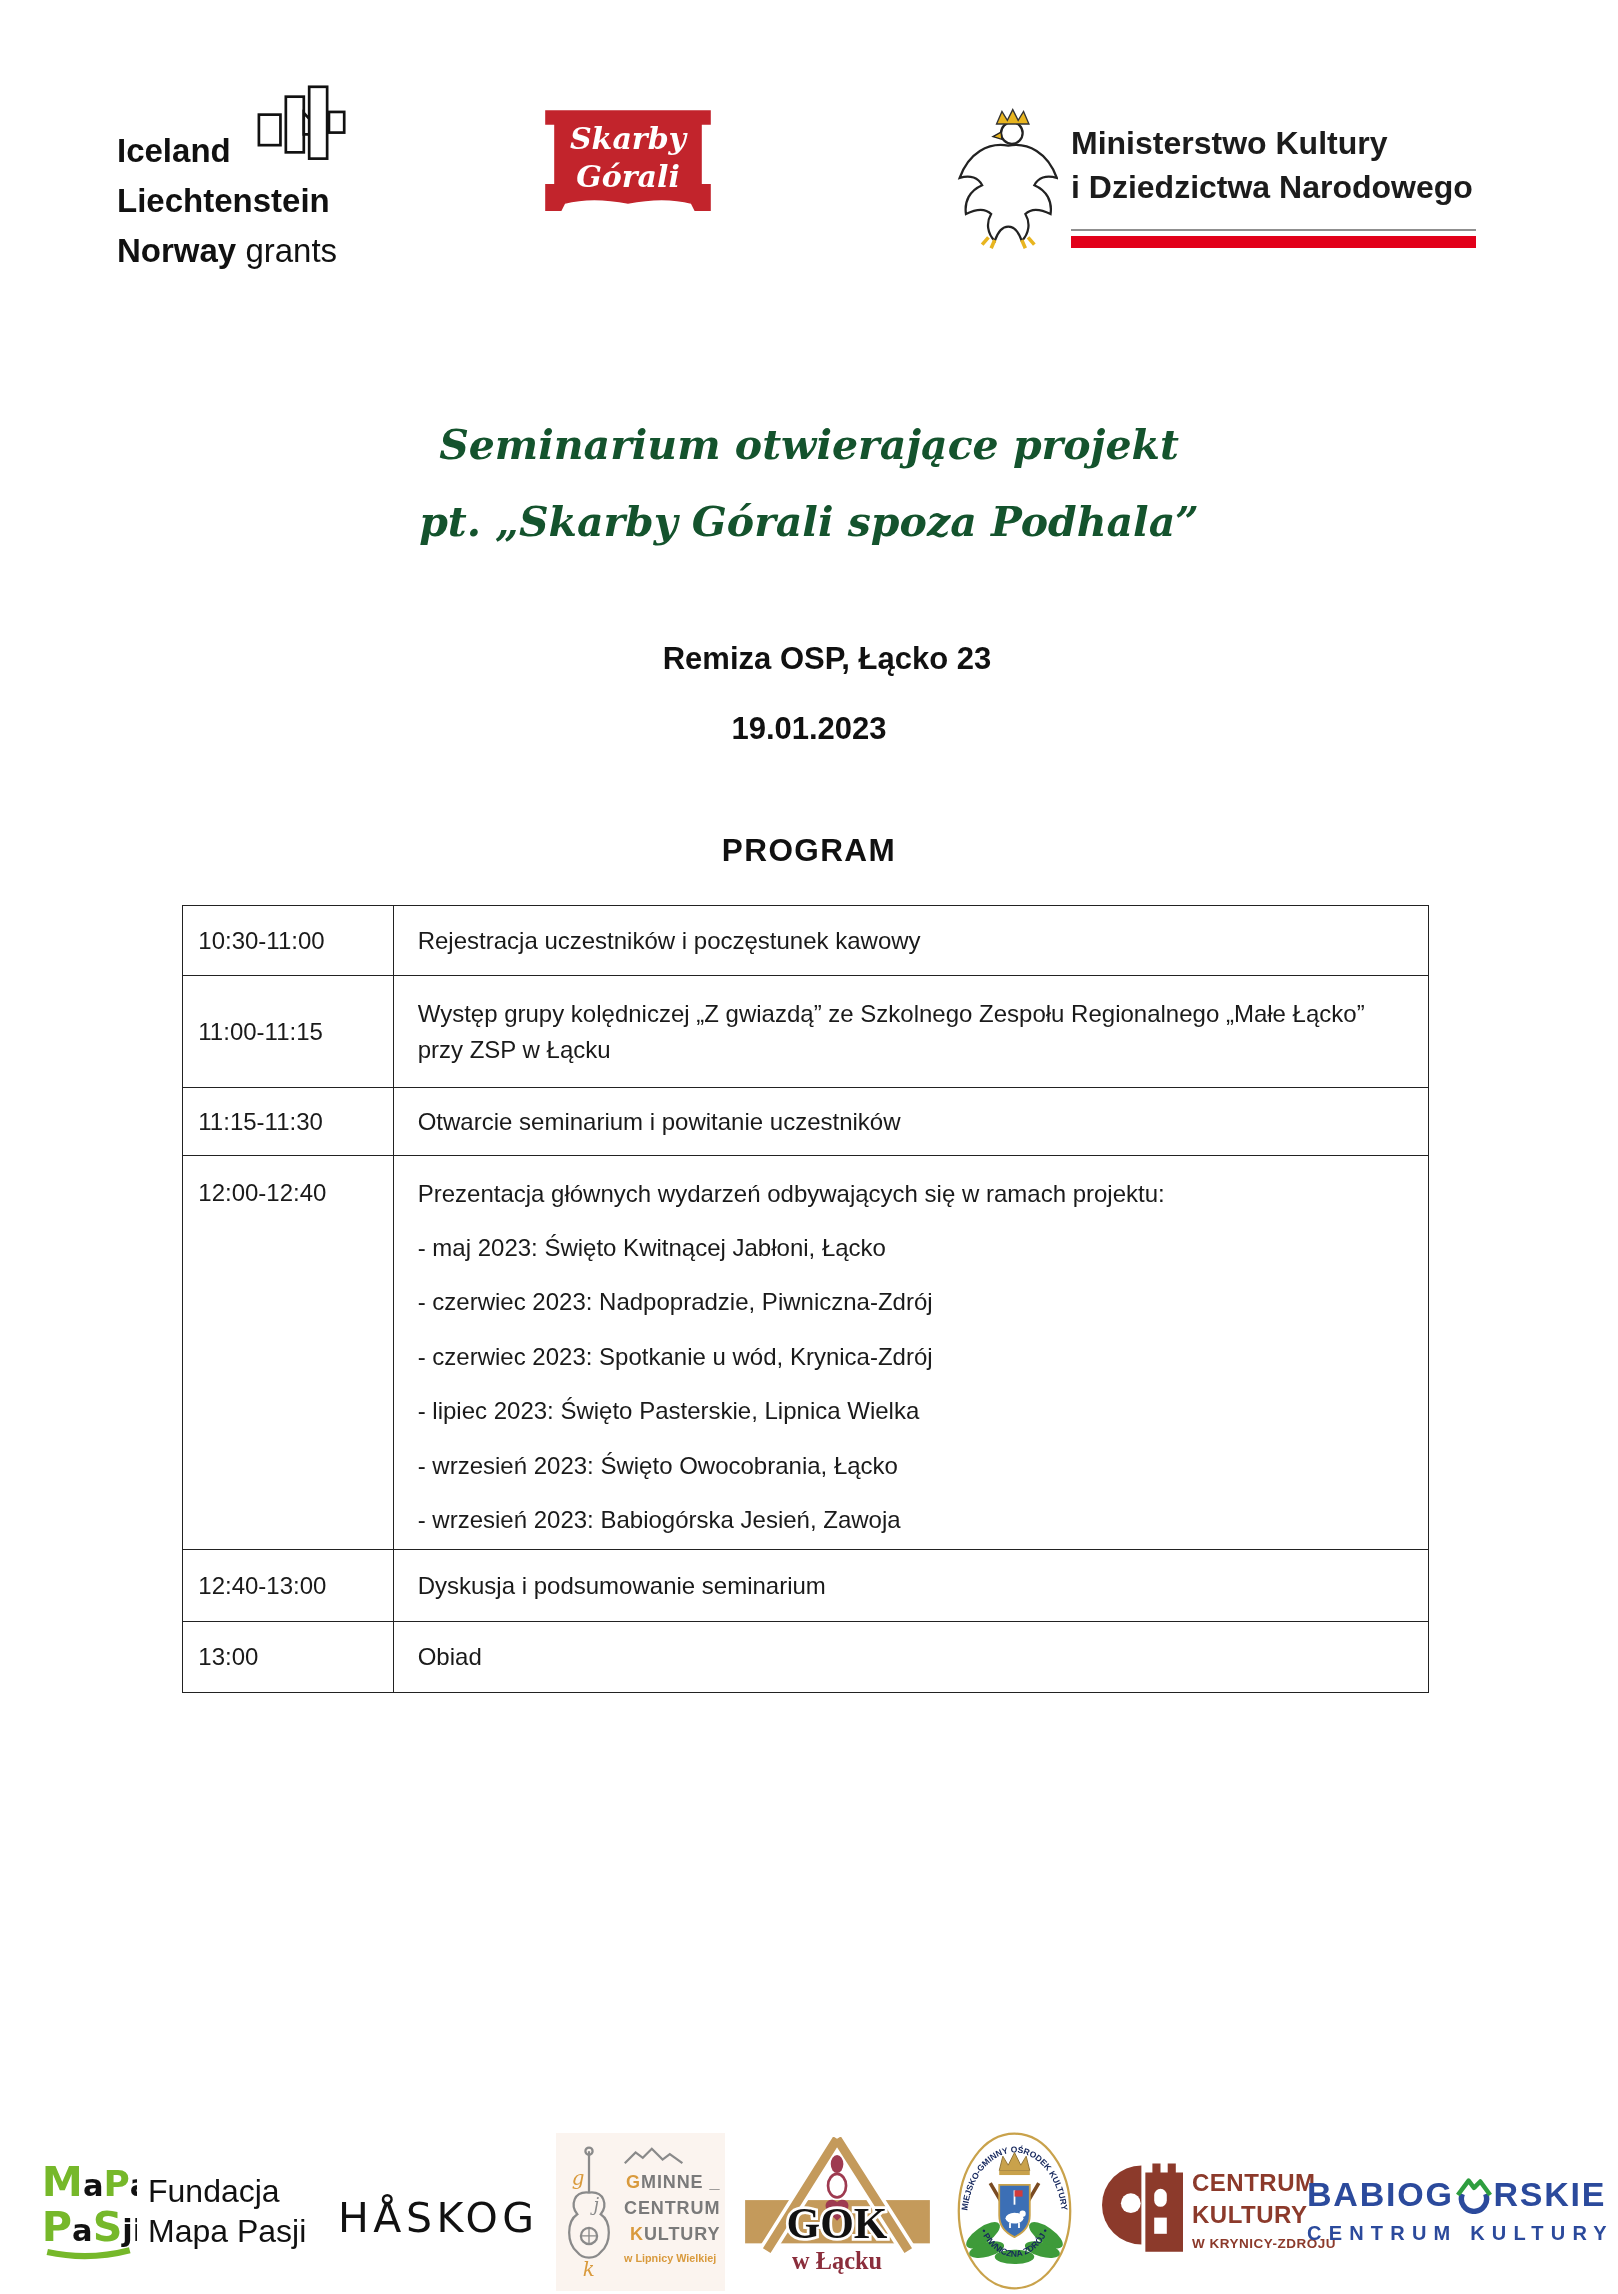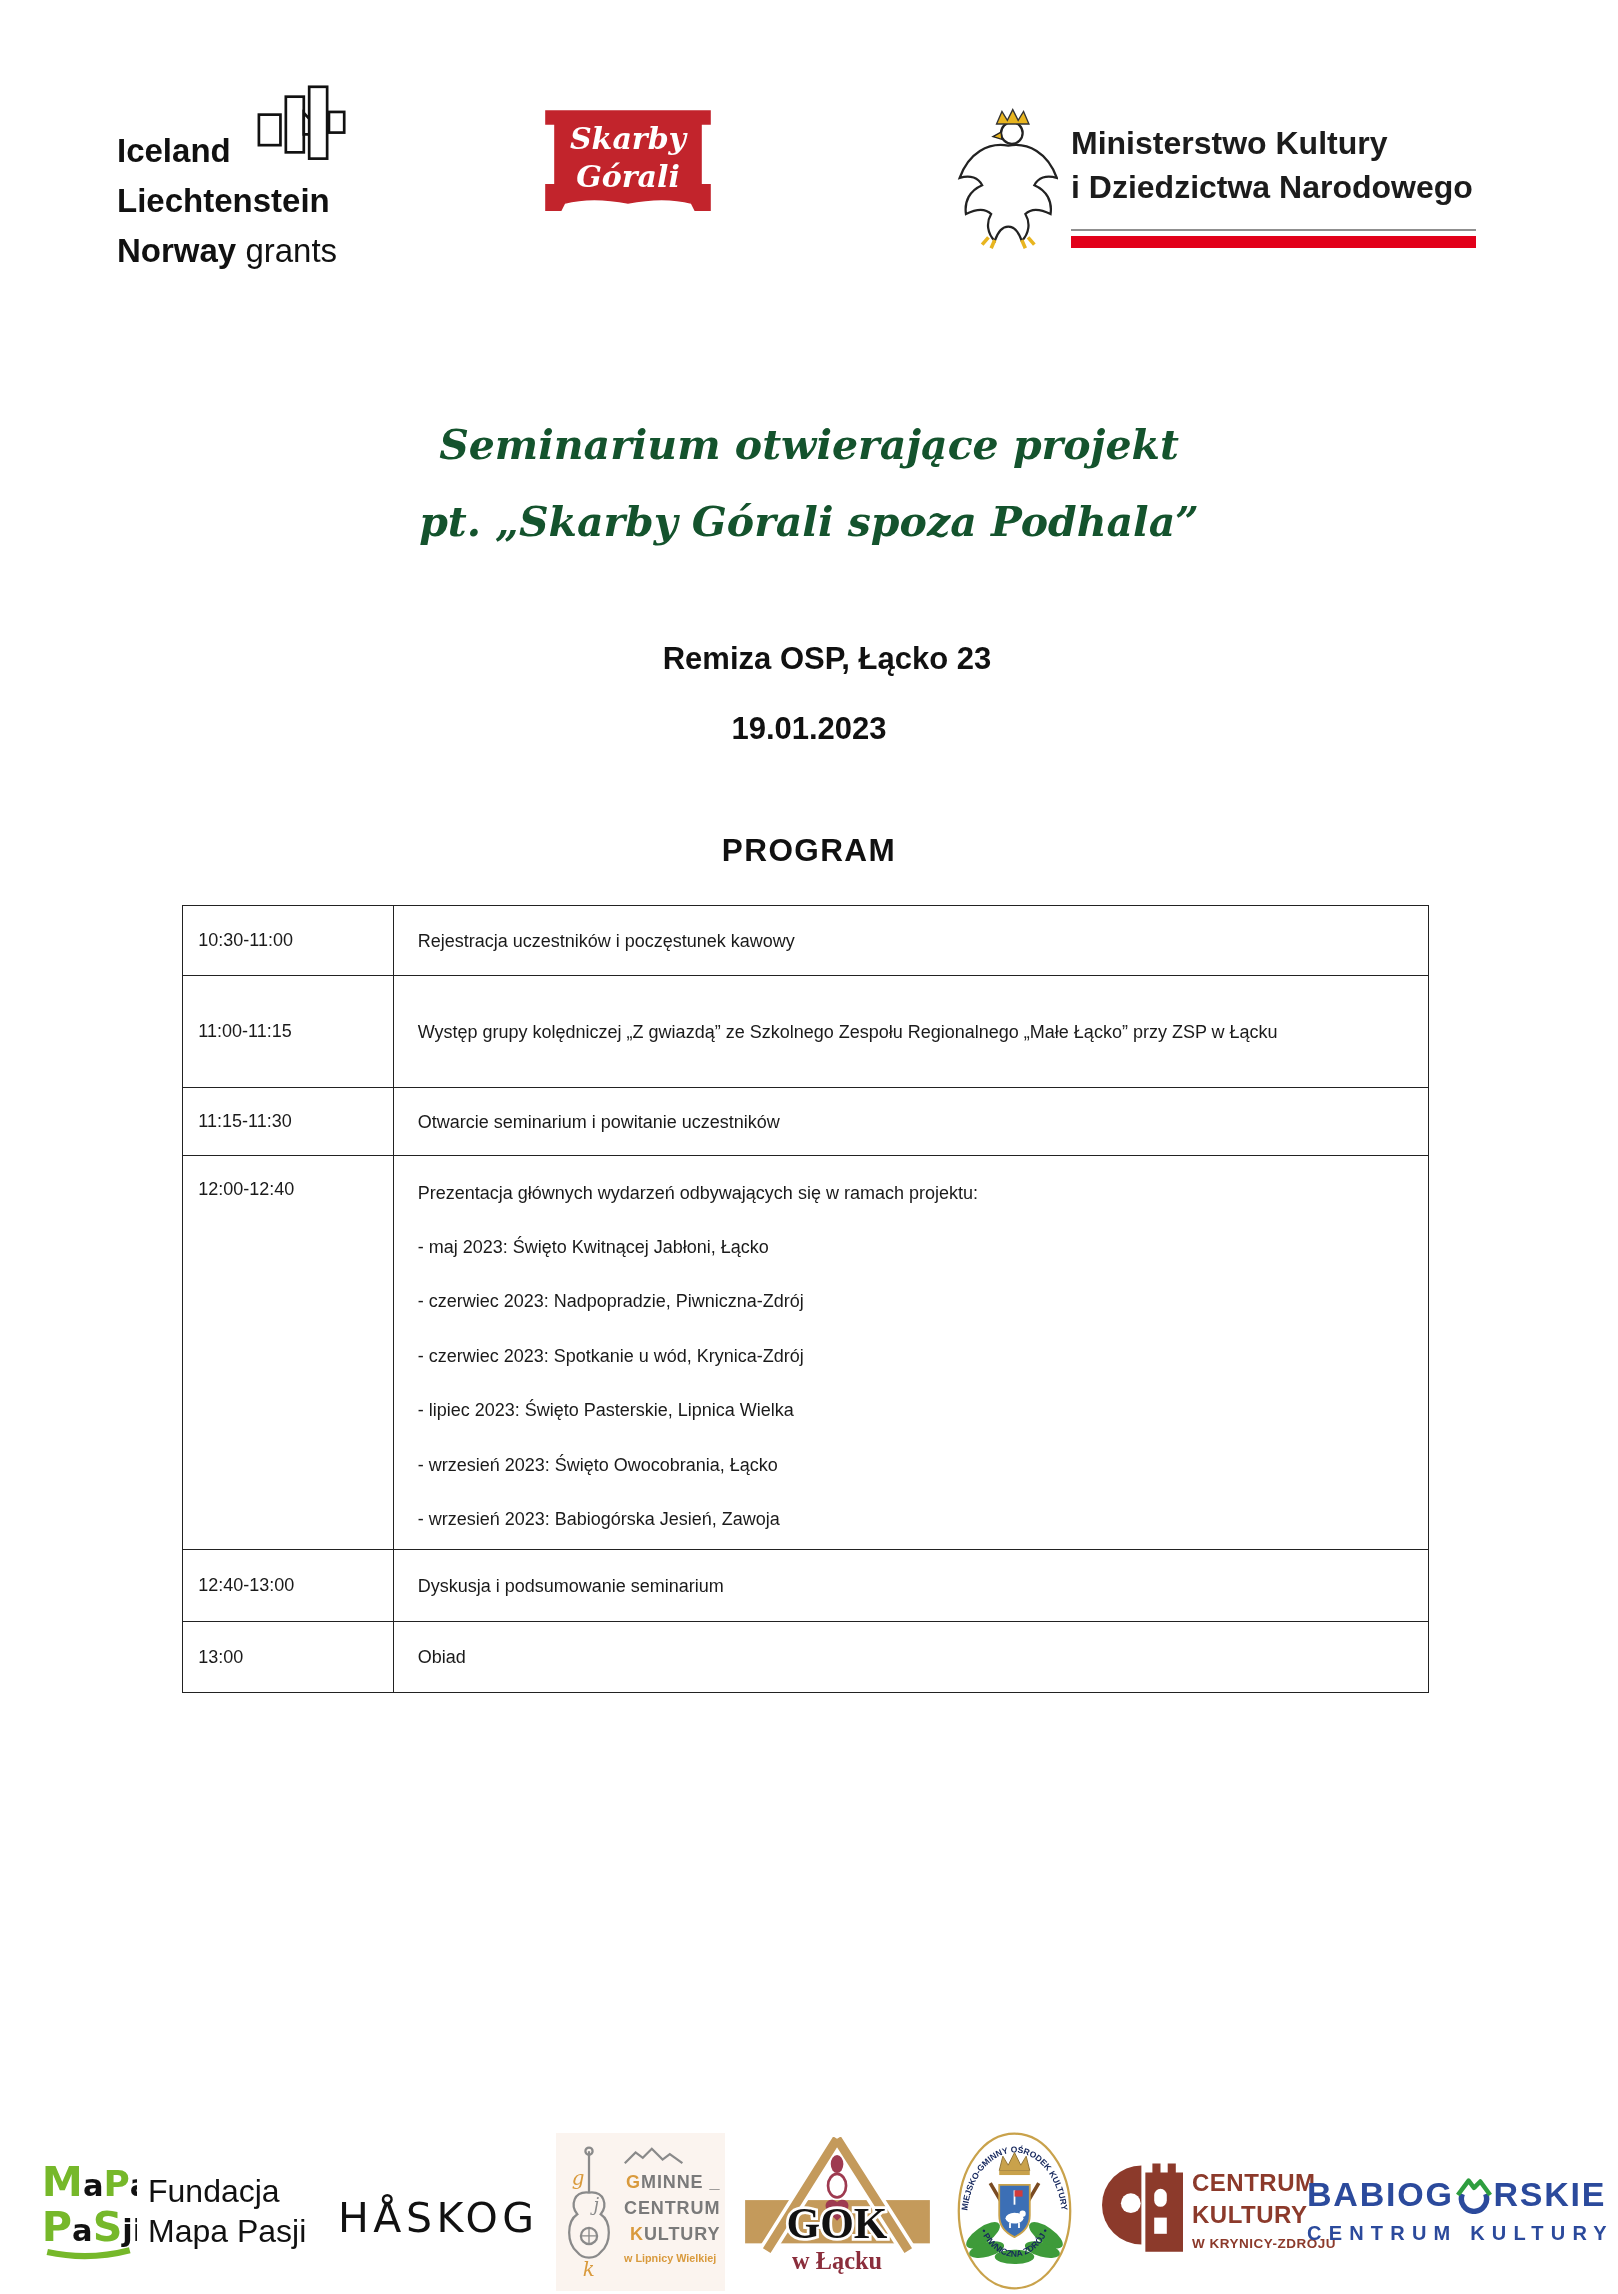--- a/index.html
+++ b/index.html
@@ -28,21 +28,21 @@
                font-size:41px;line-height:77px;color:#14532d;}
   .venue{position:absolute;left:0;top:641px;width:100%;text-align:center;
          font-size:31px;font-weight:bold;color:#111;padding-left:18px;}
   .date{position:absolute;left:0;top:711px;width:100%;text-align:center;
         font-size:31px;font-weight:bold;color:#111;}
   .program-heading{position:absolute;left:0;top:832px;width:100%;text-align:center;
                    font-size:31.5px;font-weight:bold;letter-spacing:1.4px;color:#111;}
 
   
   table.sched{position:absolute;left:182px;top:905px;width:1247px;border-collapse:collapse;
-              font-size:18px;color:#1a1a1a;table-layout:fixed;}
+              font-size:24px;color:#1a1a1a;table-layout:fixed;}
   table.sched td{border:1.8px solid #222;vertical-align:middle;}
   td.time{width:194px;padding-left:15.3px;}
   td.desc{padding-left:23.4px;padding-right:21.6px;line-height:36px;}
   tr.r1{height:70px;} tr.r2{height:112px;} tr.r3{height:68px;} tr.r4{height:69px;}
   tr.r5{height:394px;} tr.r6{height:72px;} tr.r7{height:71px;}
   tr.r5 td{vertical-align:top;}
   tr.r5 td.time{padding-top:23.4px;}
   tr.r5 td.desc{padding-top:21.6px;}
   .evt-intro{line-height:31px;}
   .evt{margin-top:23.4px;line-height:31px;}

